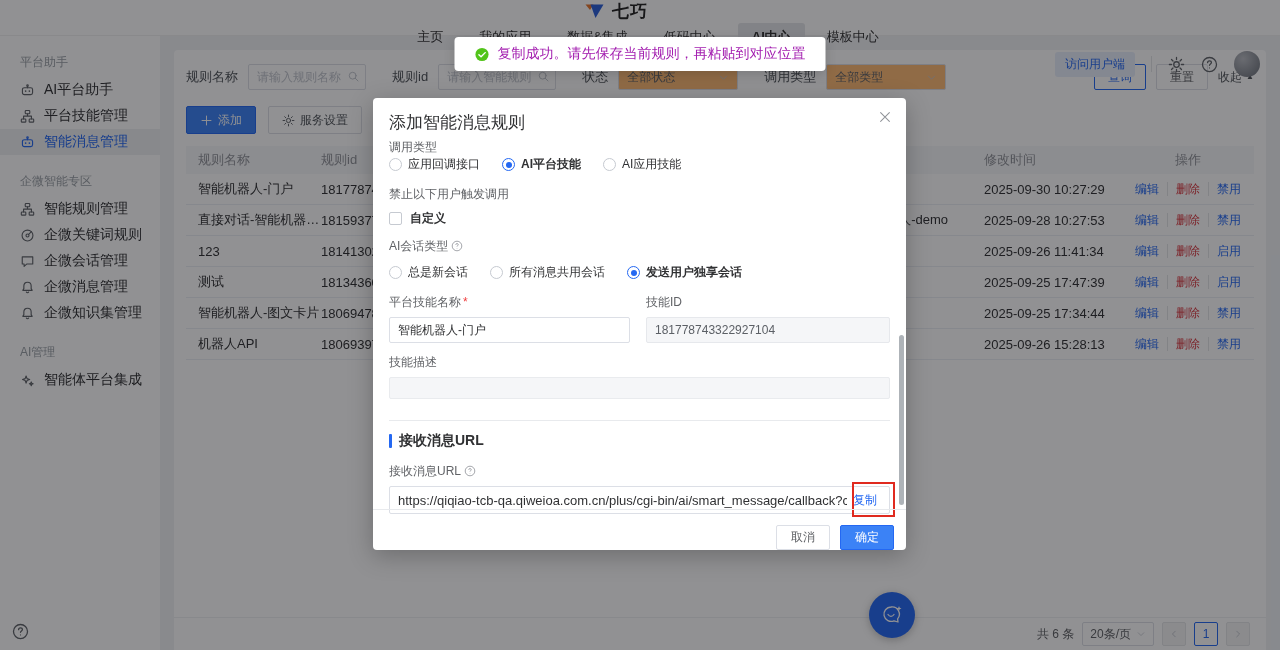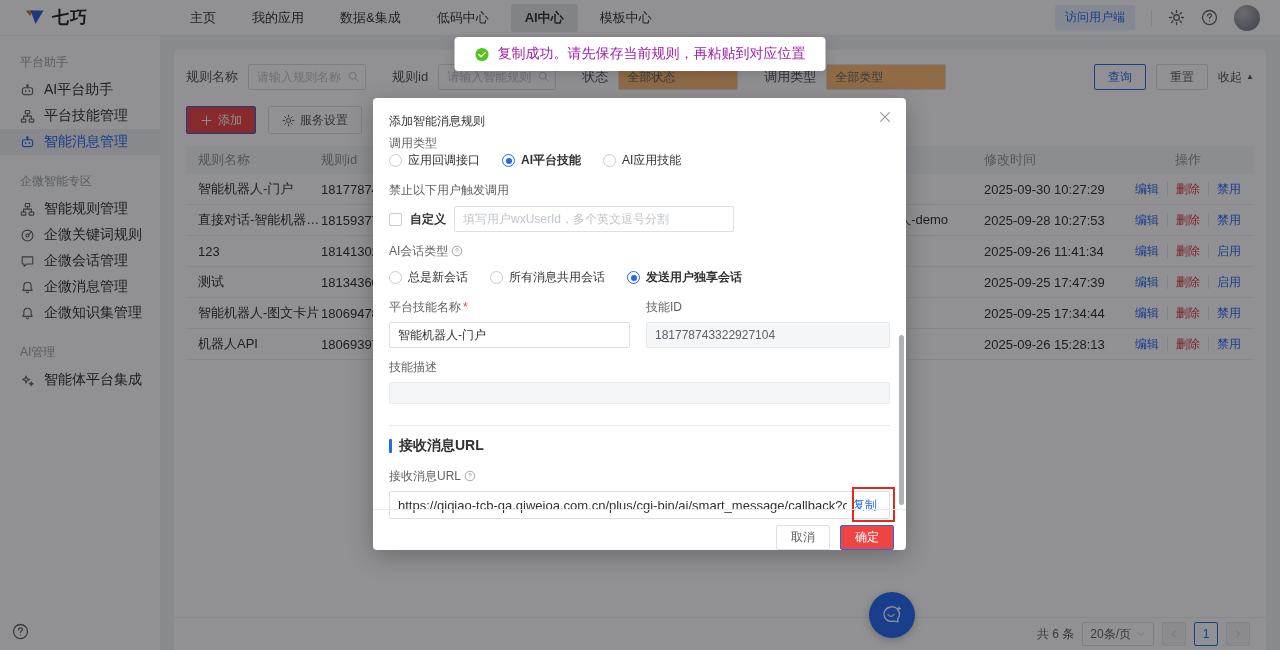--- a/index.html
+++ b/index.html
@@ -2,21 +2,21 @@
 <html><head>
 <meta charset="utf-8">
 <style>
   * { margin:0; padding:0; box-sizing:border-box; }
   html,body { background:#333; }
   #page { position:relative; width:1280px; height:650px; overflow:hidden;
           font-family:"Liberation Sans","DejaVu Sans",sans-serif; background:#f0f2f5; color:#303133; }
 
   
   .navbar { position:absolute; top:0; left:0; right:0; height:36px; background:#fff;
-            display:flex; align-items:center; z-index:1; border-bottom:1px solid #f0f0f0; }
+            display:flex; align-items:center; z-index:1; border-bottom:1px solid #f0f0f0;flex-direction:column; }
   .logo { display:flex; align-items:center; gap:6px; padding-left:24px; width:160px; }
   .logo-text { font-size:17px; font-weight:bold; color:#222; letter-spacing:1px; }
   .nav-menu { display:flex; align-items:center; gap:8px; margin-left:16px; }
   .nav-item { font-size:13px; color:#333; padding:5px 14px; border-radius:3px; cursor:pointer; white-space:nowrap; }
   .nav-item.active { background:#e4e6e9; font-weight:bold; }
   .nav-right { margin-left:auto; display:flex; align-items:center; gap:16px; padding-right:20px; }
   .visit-btn { background:#e8effc; color:#2468f2; font-size:12px; padding:4px 10px; border-radius:3px; cursor:pointer; }
   .nav-divider { width:1px; height:16px; background:#e3e5e8; }
   .avatar { width:26px; height:26px; border-radius:50%;
             background:radial-gradient(circle at 35% 30%, #b9bcc2, #7d828a 75%); }
@@ -46,21 +46,21 @@
                    font-size:12px; color:#303133; outline:none; font-family:inherit; }
   .f-input input::placeholder { color:#c0c4cc; }
   .f-input .icn { position:absolute; right:6px; top:6px; width:13px; height:13px; color:#c0c4cc; }
   .f-select { width:120px; height:26px; border:1px solid #dcdfe6; border-radius:2px; display:flex; align-items:center;
               justify-content:space-between; padding:0 8px; font-size:12px; color:#606266; cursor:pointer; background:#fdba74; }
   .f-select .icn { width:11px; height:11px; color:#c0c4cc; }
   .filter-right { margin-left:auto; display:flex; align-items:center; gap:10px; }
   .btn { display:inline-flex; align-items:center; justify-content:center; gap:5px; height:26px; padding:0 13px;
          border-radius:2px; font-size:12px; cursor:pointer; border:1px solid #dcdfe6; background:#fff; color:#606266; white-space:nowrap; }
   .btn-outline-blue { border-color:#2468f2; color:#2468f2; }
-  .btn-primary { background:#ef4444; border-color:#2468f2; color:#fff; }
+  .btn-primary { background:#3b82f6; border-color:#2468f2; color:#fff; }
   .link-blue { color:#2468f2; font-size:12px; cursor:pointer; display:inline-flex; align-items:center; gap:4px; white-space:nowrap; }
   .caret-up { font-size:8px; line-height:1; }
 
   .action-row { display:flex; align-items:center; gap:12px; margin-top:14px; }
   .action-row .btn-primary { height:28px; }
   .action-row .btn-service { height:28px; color:#4e5358; }
   .action-row .icn { width:13px; height:13px; }
   .btn-primary .icn { color:#fff; }
 
   
@@ -99,21 +99,21 @@
   .overlay { position:absolute; inset:0; background:rgba(10,12,16,.45); z-index:10; }
   .toast { position:absolute; top:37px; left:50%; transform:translateX(-50%); z-index:40; background:#fff;
            border-radius:4px; box-shadow:0 4px 12px rgba(0,0,0,.15); display:flex; align-items:center; gap:8px;
            padding:8px 20px; white-space:nowrap; }
   .toast-text { color:#a21caf; font-size:14px; }
   .toast .icn { width:15px; height:15px; }
 
   .modal { position:absolute; left:373px; top:98px; width:533px; height:452px; background:#fff; border-radius:4px;
            z-index:30; box-shadow:0 6px 24px rgba(0,0,0,.25); }
   .modal-header { padding:13px 16px 0; }
-  .modal-title { font-size:12px; color:#303133; }
+  .modal-title { font-size:17px; color:#303133; }
   .modal-close { position:absolute; top:12px; right:14px; width:14px; height:14px; color:#909399; cursor:pointer; }
   .modal-body { padding:0 16px; position:relative; }
   .m-label { font-size:12px; color:#606266; }
   .req { color:#f03e3e; margin-left:2px; }
   .qmark { display:inline-flex; width:12px; height:12px; color:#909399; vertical-align:-2px; margin-left:3px; }
   .qmark svg { width:100%; height:100%; stroke:currentColor; fill:none; stroke-width:1.1; }
 
   .radio-row { display:flex; align-items:center; gap:22px; }
   .radio { display:inline-flex; align-items:center; gap:6px; font-size:12px; color:#303133; cursor:pointer; }
   .rd { width:13px; height:13px; border:1px solid #c6cad1; border-radius:50%; background:#fff; position:relative; flex:0 0 auto; }
@@ -508,21 +508,20 @@
           <span class="radio">
             <span class="rd"></span>
             <span>AI应用技能</span>
           </span>
         </div>
 
       <div class="m-label" style="margin-top:13px">禁止以下用户触发调用</div>
       <div class="custom-row">
         <span class="cb"></span>
         <span class="m-label">自定义</span>
-        <input class="m-input" placeholder="填写用户wxUserId，多个英文逗号分割" style="">
       </div>
 
       <div class="m-label" style="margin-top:11px">
         <span>AI会话类型</span><span class="qmark">
             <svg viewBox="0 0 16 16">
               <circle cx="8" cy="8" r="6.4"></circle>
               <path d="M6.3 6.4c0-1 .8-1.7 1.7-1.7s1.7.6 1.7 1.6c0 1.1-1.7 1.3-1.7 2.5"></path>
               <circle cx="8" cy="11" r=".5" fill="currentColor" stroke="none"></circle>
             </svg>
           </span>

